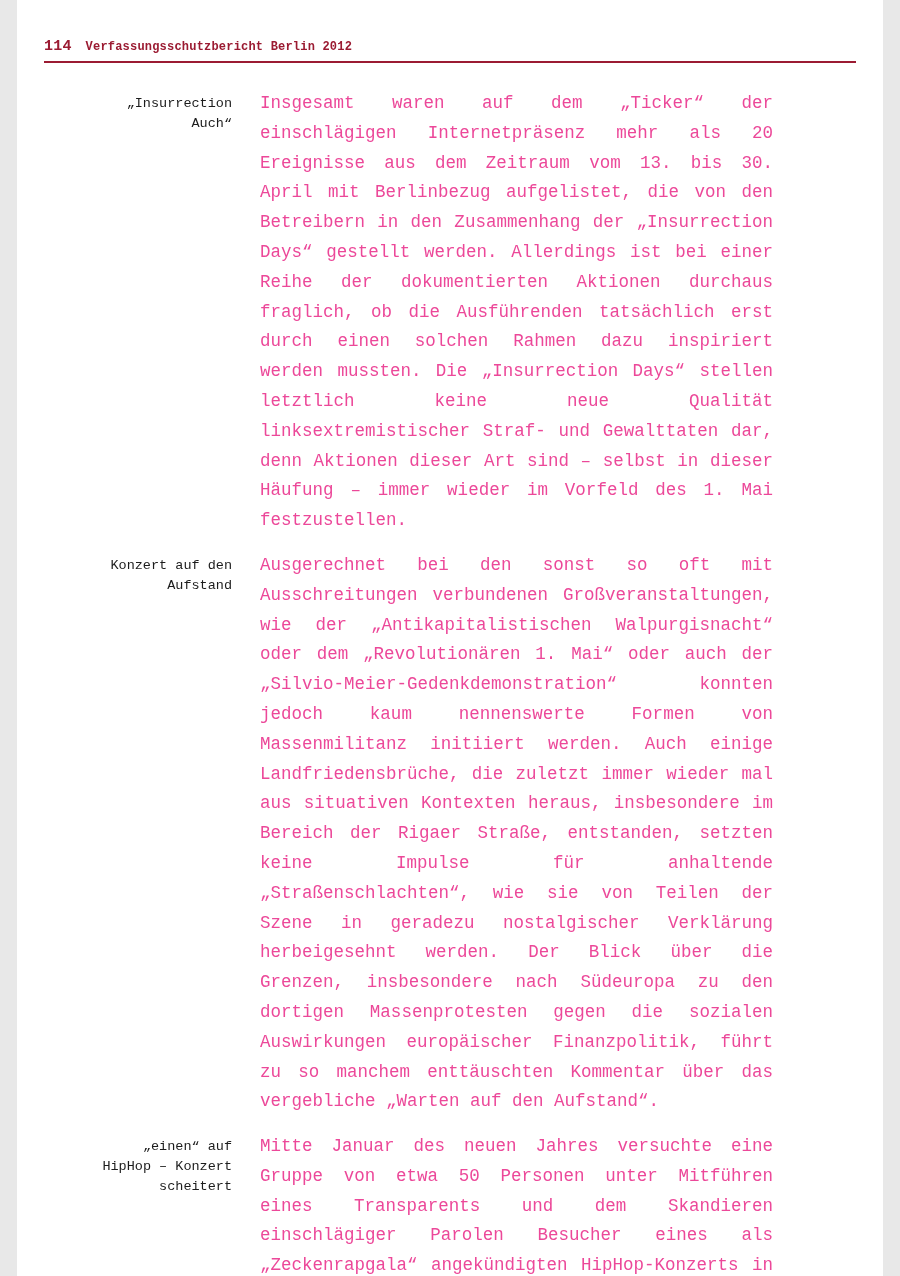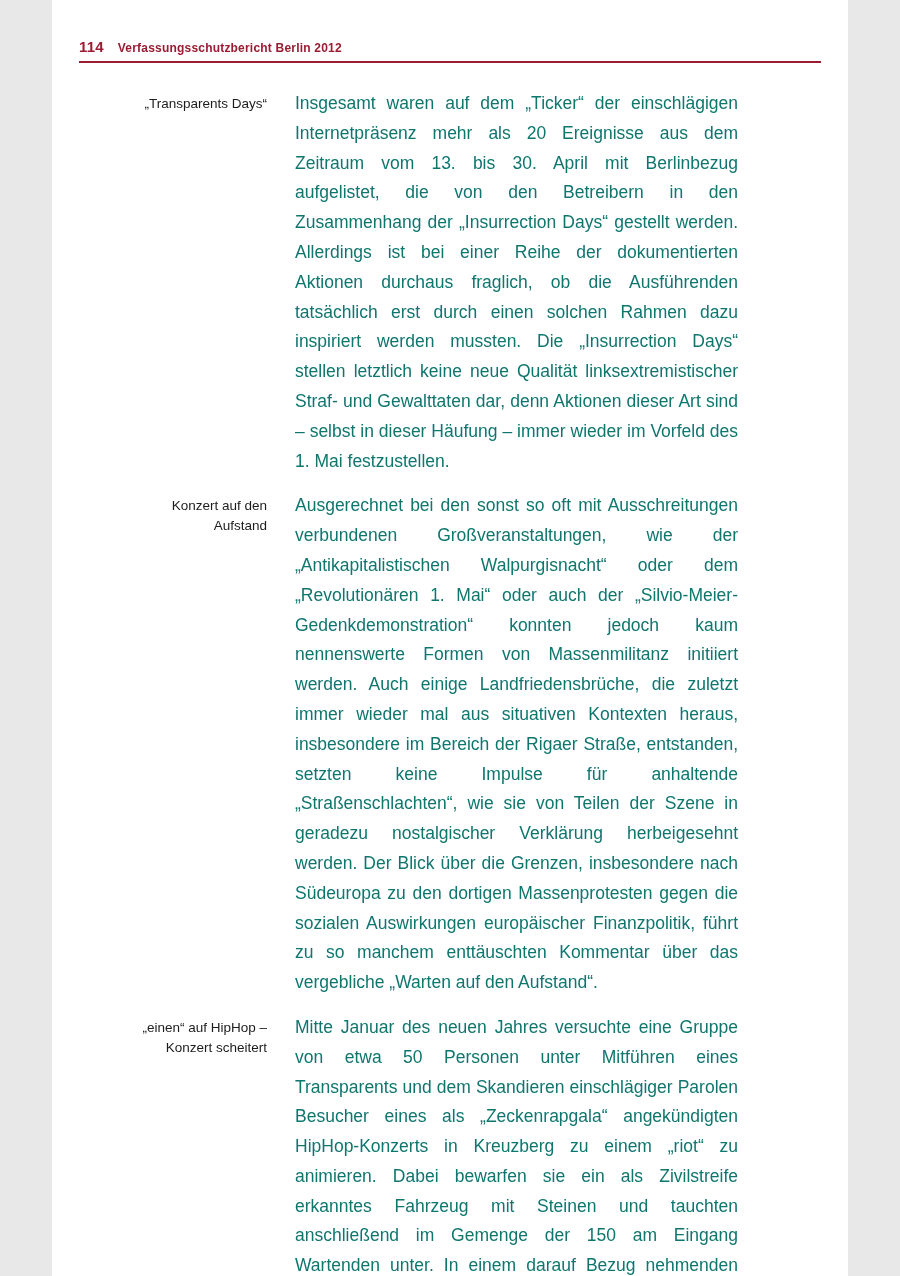--- a/index.html
+++ b/index.html
@@ -1,23 +1,23 @@
 <!DOCTYPE html>
 <html lang="de"><head>
 <meta charset="utf-8">
 <style>
   * { margin: 0; padding: 0; box-sizing: border-box; }
   html, body { background: #e8e8e8; }
   .page {
     position: relative;
-    width: 796px;
+    width: 866px;
     height: 1276px;
     margin: 0 auto;
     background: #ffffff;
-    font-family: Liberation Sans, sans-serif;
+    font-family: Liberation Mono, monospace;
     overflow: hidden;
   }
   .page-header {
     display: flex;
     align-items: baseline;
     margin: 0 27px;
     padding-top: 38px;
     color: #9b1b32;
   }
   .page-header .page-number {
@@ -50,41 +50,41 @@
     text-align: right;
     font-size: 13.5px;
     line-height: 20px;
     color: #1c1c1c;
     padding-top: 5px;
     padding-left: 52px;
   }
   .para-text {
     font-size: 17.5px;
     line-height: 29.8px;
-    color: #0f766e;
+    color: #ec4899;
     text-align: justify;
     hyphens: auto;
     -webkit-hyphens: auto;
   }
 </style>
 </head>
 <body>
 
 <div class="page">
 
   <div class="page-header">
     <span class="page-number">114</span>
     <span class="report-title">Verfassungsschutzbericht Berlin 2012</span>
   </div>
   <div class="header-rule"></div>
 
   <div class="content">
 
     <div class="para-block">
-      <div class="margin-note">„Transparents Days“</div>
+      <div class="margin-note">„Insurrection Auch“</div>
       <div class="para-text">Insgesamt waren auf dem „Ticker“ der einschlägigen Internetpräsenz mehr als 20 Ereignisse aus dem Zeitraum vom 13. bis 30. April mit Berlinbezug aufgelistet, die von den Betreibern in den Zusammenhang der „Insurrection Days“ gestellt werden. Allerdings ist bei einer Reihe der dokumentierten Aktionen durchaus fraglich, ob die Ausführenden tatsächlich erst durch einen solchen Rahmen dazu inspiriert werden mussten. Die „Insurrection Days“ stellen letztlich keine neue Qualität linksextremistischer Straf- und Gewalttaten dar, denn Aktionen dieser Art sind – selbst in dieser Häufung – immer wieder im Vorfeld des 1. Mai festzustellen.</div>
     </div>
 
     <div class="para-block">
       <div class="margin-note">Konzert auf den Aufstand</div>
       <div class="para-text">Ausgerechnet bei den sonst so oft mit Ausschreitungen verbundenen Großveranstaltungen, wie der „Antikapitalistischen Walpurgisnacht“ oder dem „Revolutionären 1. Mai“ oder auch der „Silvio-Meier-Gedenkdemonstration“ konnten jedoch kaum nennenswerte Formen von Massenmilitanz initiiert werden. Auch einige Landfriedensbrüche, die zuletzt immer wieder mal aus situativen Kontexten heraus, insbesondere im Bereich der Rigaer Straße, entstanden, setzten keine Impulse für anhaltende „Straßenschlachten“, wie sie von Teilen der Szene in geradezu nostalgischer Verklärung herbeigesehnt werden. Der Blick über die Grenzen, insbesondere nach Südeuropa zu den dortigen Massenprotesten gegen die sozialen Auswirkungen europäischer Finanzpolitik, führt zu so manchem enttäuschten Kommentar über das vergebliche „Warten auf den Aufstand“.</div>
     </div>
 
     <div class="para-block">
       <div class="margin-note">„einen“ auf HipHop – Konzert scheitert</div>

